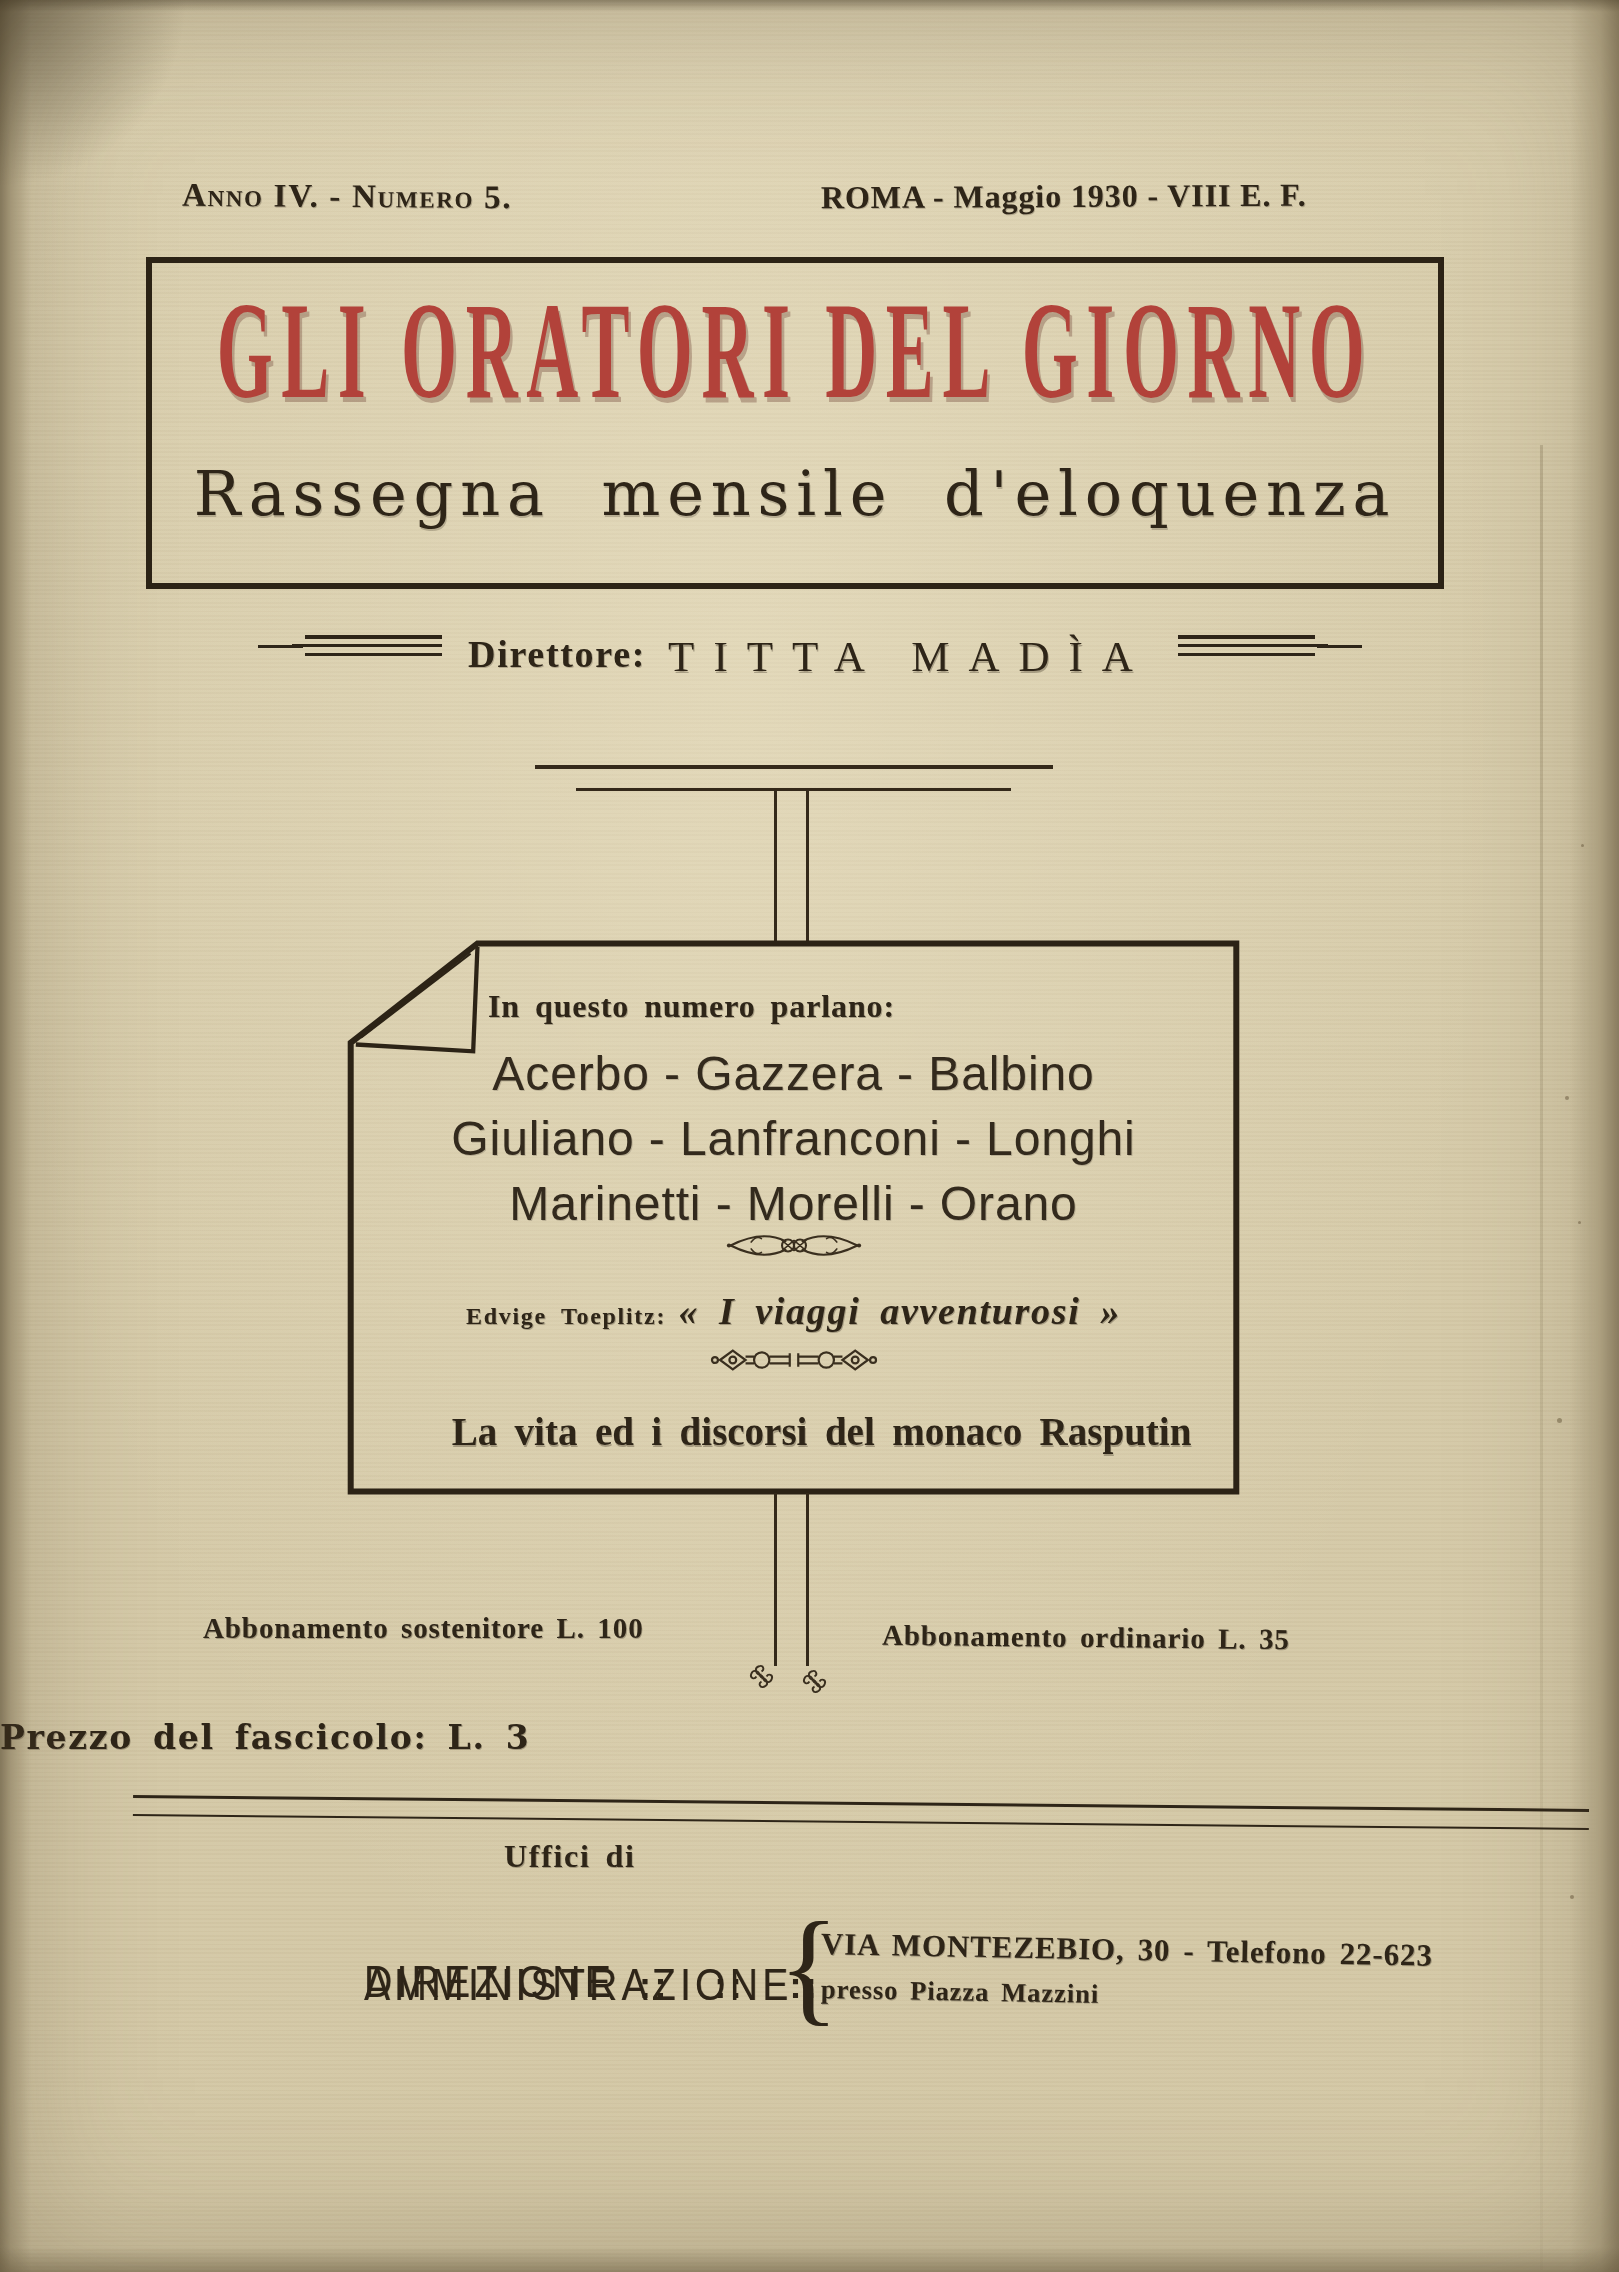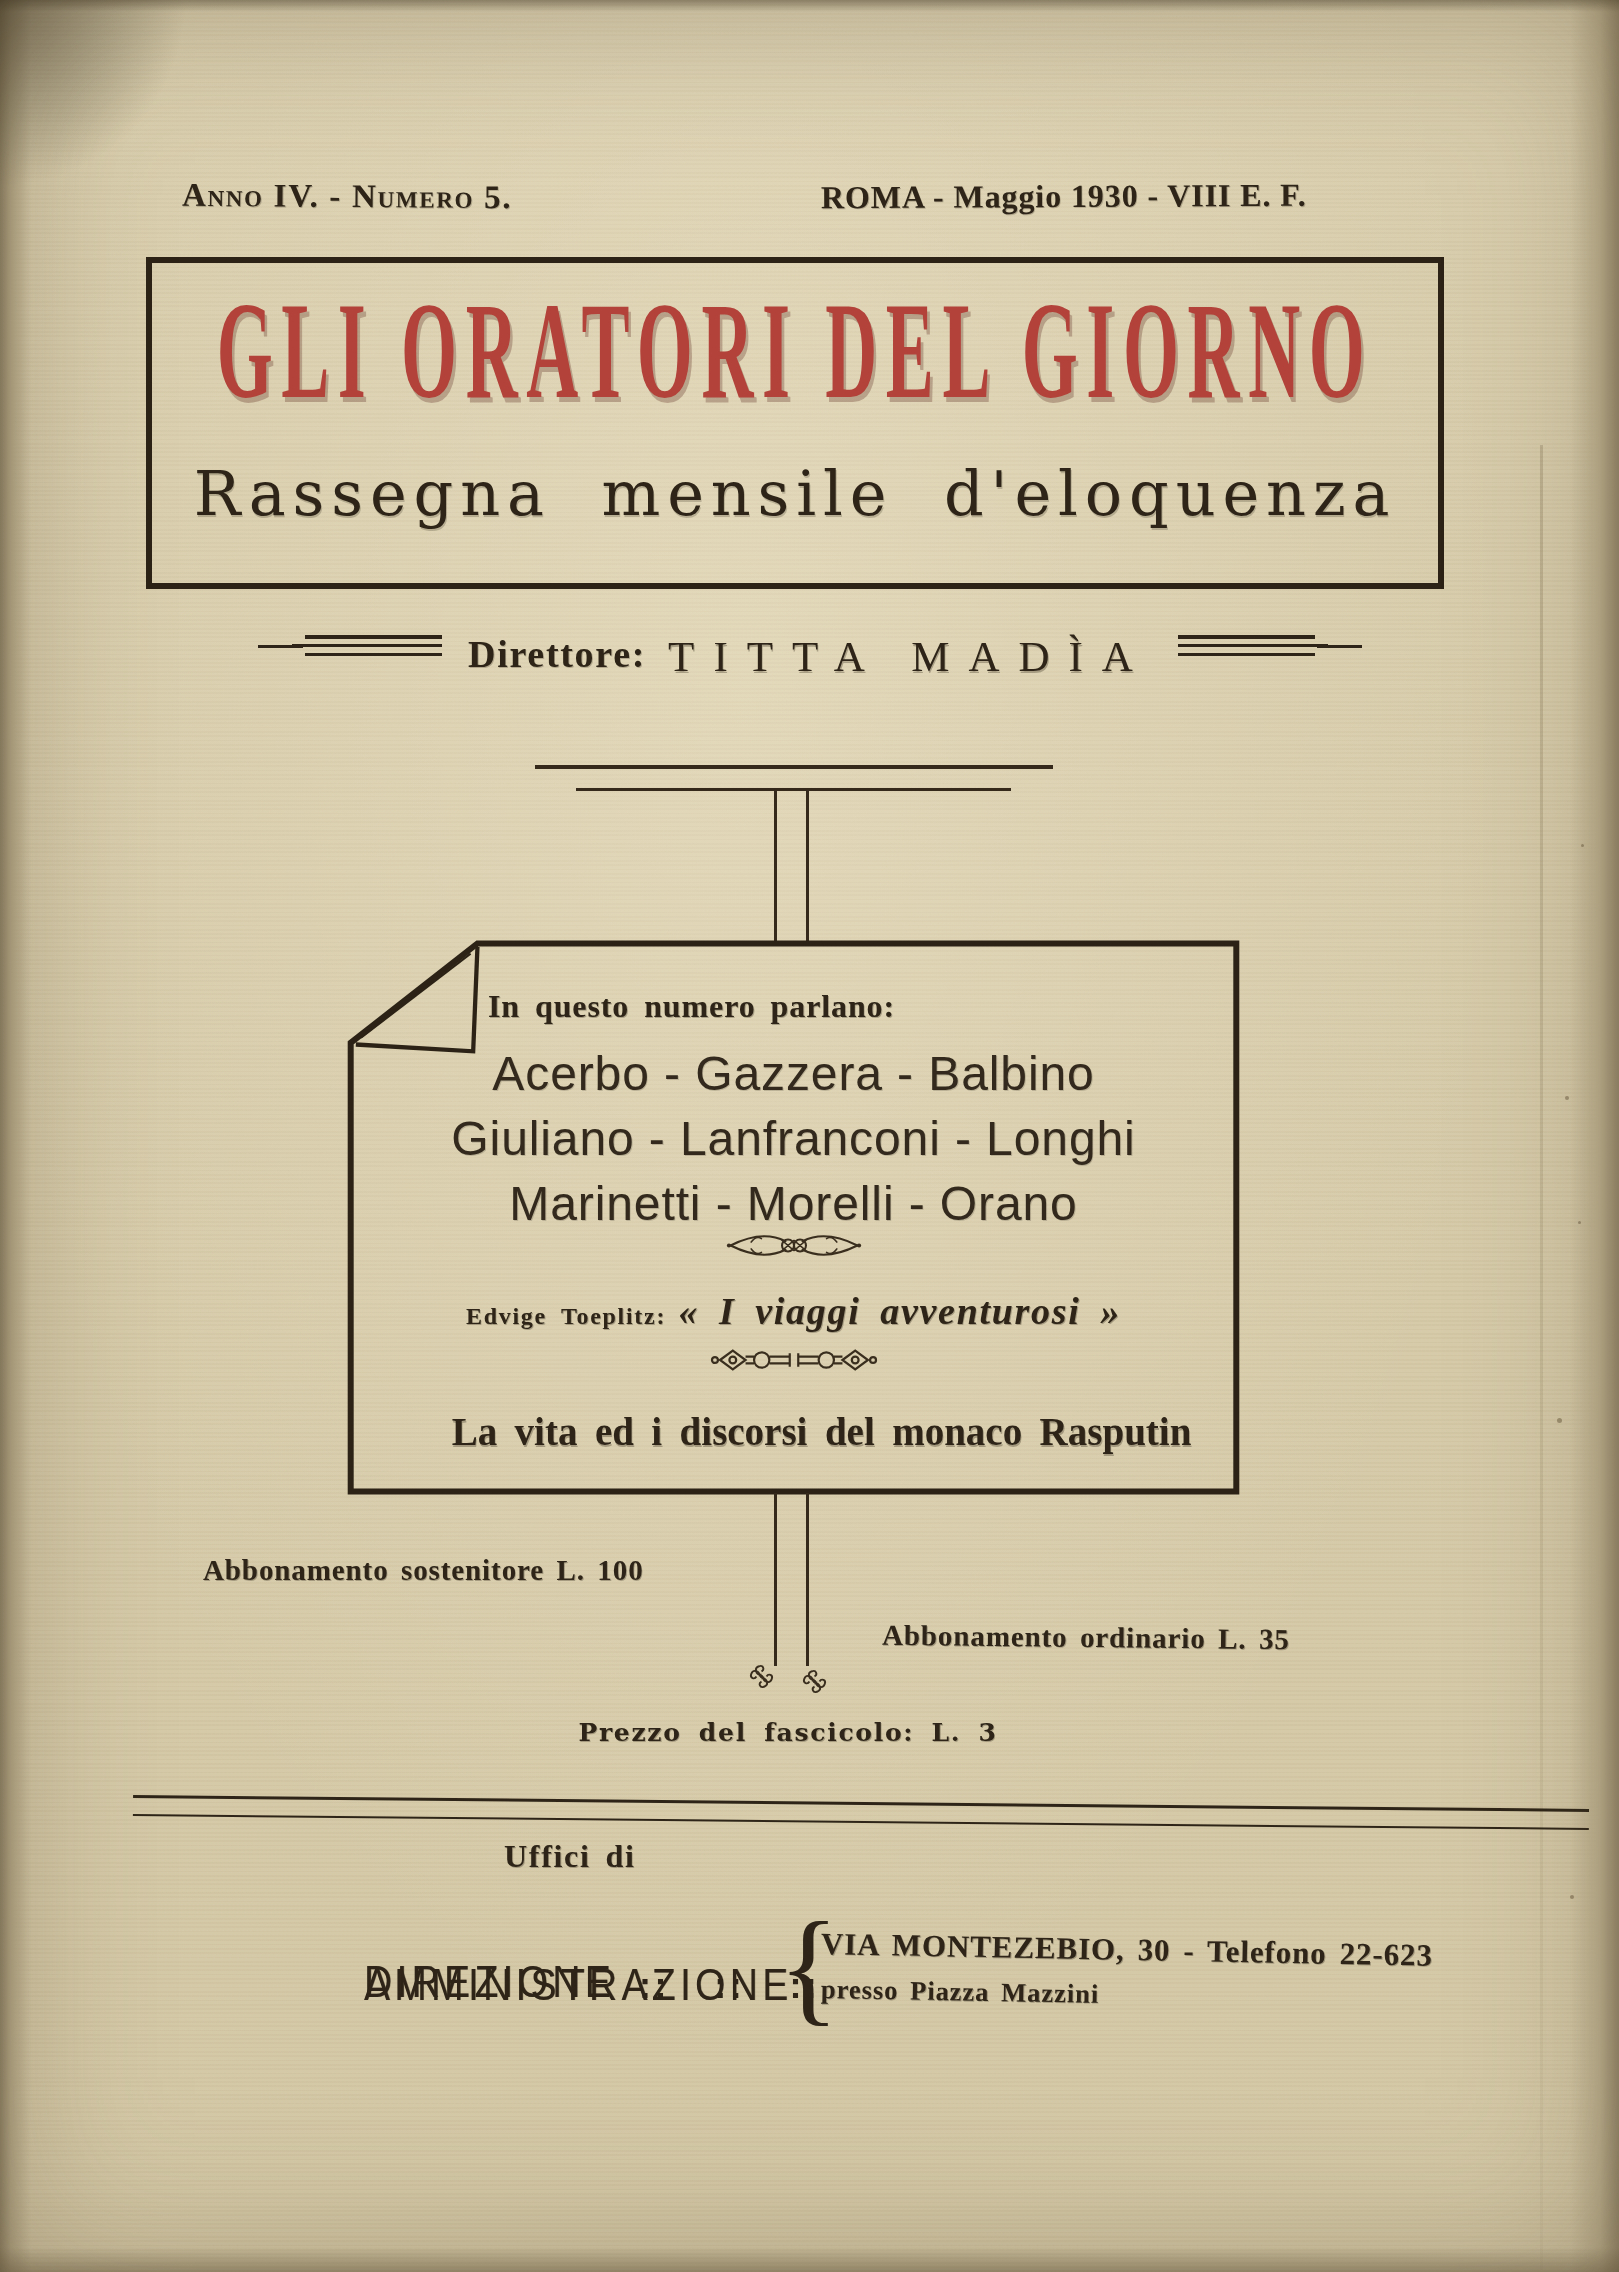--- a/index.html
+++ b/index.html
@@ -92,27 +92,27 @@
   .feat-author{font-size:24px;font-weight:bold;letter-spacing:1.7px;word-spacing:6.9px;
     text-shadow:0.9px 0.9px 0 rgba(46,37,24,0.3);}
   .feat-title{font-size:38px;font-weight:bold;font-style:italic;letter-spacing:1.7px;
     word-spacing:8.6px;margin-left:9px;text-shadow:0.9px 0.9px 0 rgba(46,37,24,0.3);}
   .orn-chain{position:absolute;left:50%;top:403px;transform:translateX(-50%);}
   .cbox .highlight{position:absolute;left:0;top:469px;width:100%;text-align:center;
     font-size:39px;font-weight:bold;letter-spacing:0px;word-spacing:7.7px;white-space:nowrap;
     text-shadow:0.9px 1.7px 0 rgba(46,37,24,0.3);padding-left:28px;}
 
   
-  .subs-left{position:absolute;left:203px;top:1554px;font-size:29px;font-weight:bold;
+  .subs-left{position:absolute;left:203px;top:1612px;font-size:29px;font-weight:bold;
     letter-spacing:0.9px;word-spacing:4.3px;text-shadow:0.9px 0.9px 0 rgba(46,37,24,0.3);}
   .subs-right{position:absolute;left:882px;top:1621px;font-size:29px;font-weight:bold;
     letter-spacing:0.9px;word-spacing:4.3px;transform:rotate(0.6deg);
     text-shadow:0.9px 0.9px 0 rgba(46,37,24,0.3);}
-  .price{position:absolute;left:0;top:1718px;width:1576px;text-align:center;
-    font-family:"DejaVu Serif", serif;font-weight:bold;font-size:25px;letter-spacing:1.7px;
+  .price{position:absolute;left:0;top:1718px;width:1576px;text-align:left;
+    font-family:"DejaVu Serif", serif;font-weight:bold;font-size:33px;letter-spacing:1.7px;
     word-spacing:6.9px;text-shadow:0.9px 0.9px 0 rgba(46,37,24,0.3);}
 
   
   .dbl-rule{position:absolute;left:133px;top:1795px;width:1456px;transform:rotate(0.55deg);
     transform-origin:left center;}
   .dbl-rule .r1{height:3.4px;background:#2e2518;}
   .dbl-rule .r2{height:2.6px;background:#2e2518;margin-top:15.4px;}
   .offices-heading{position:absolute;left:504px;top:1838px;font-size:32px;font-weight:bold;
     letter-spacing:1.7px;word-spacing:5.1px;text-shadow:0.9px 0.9px 0 rgba(46,37,24,0.3);}
   .off-row1{position:absolute;left:364px;top:1963px;white-space:nowrap;text-align:center;}

